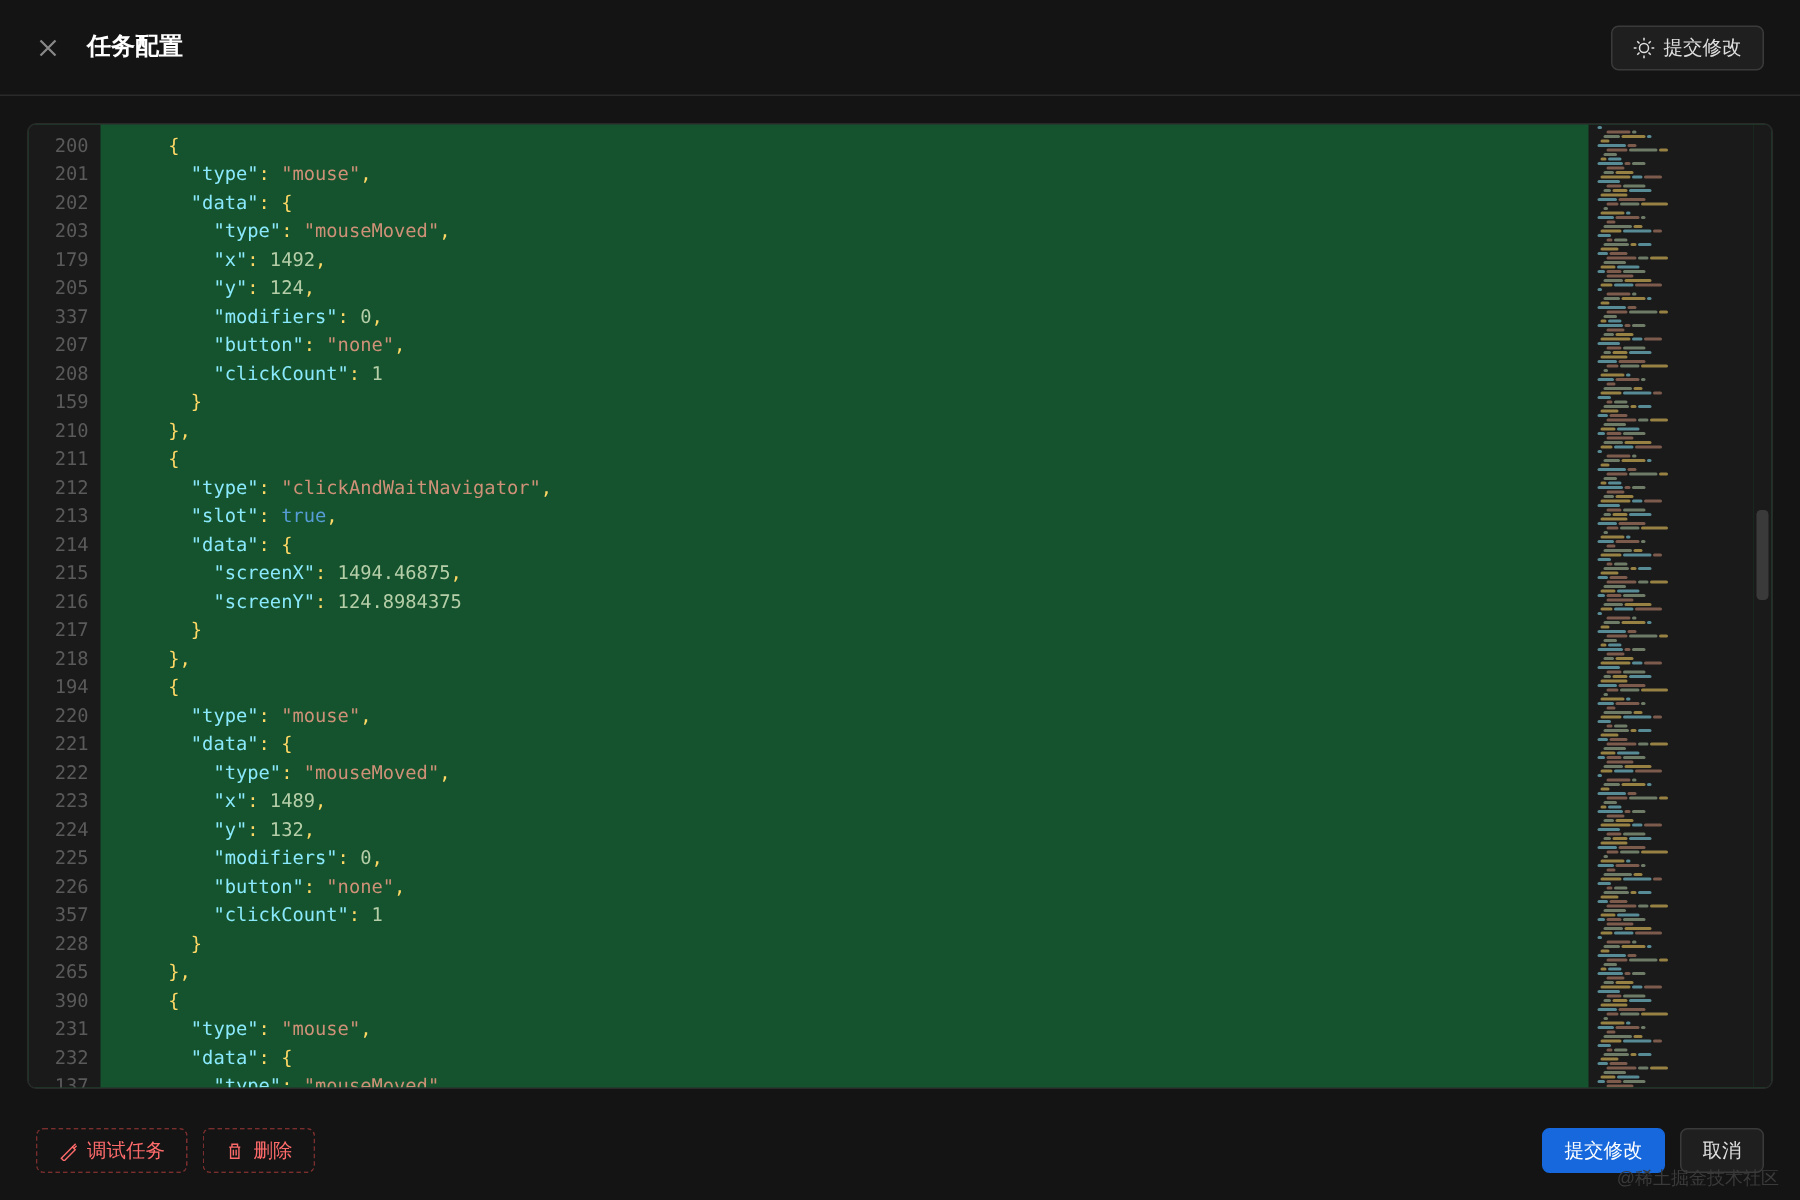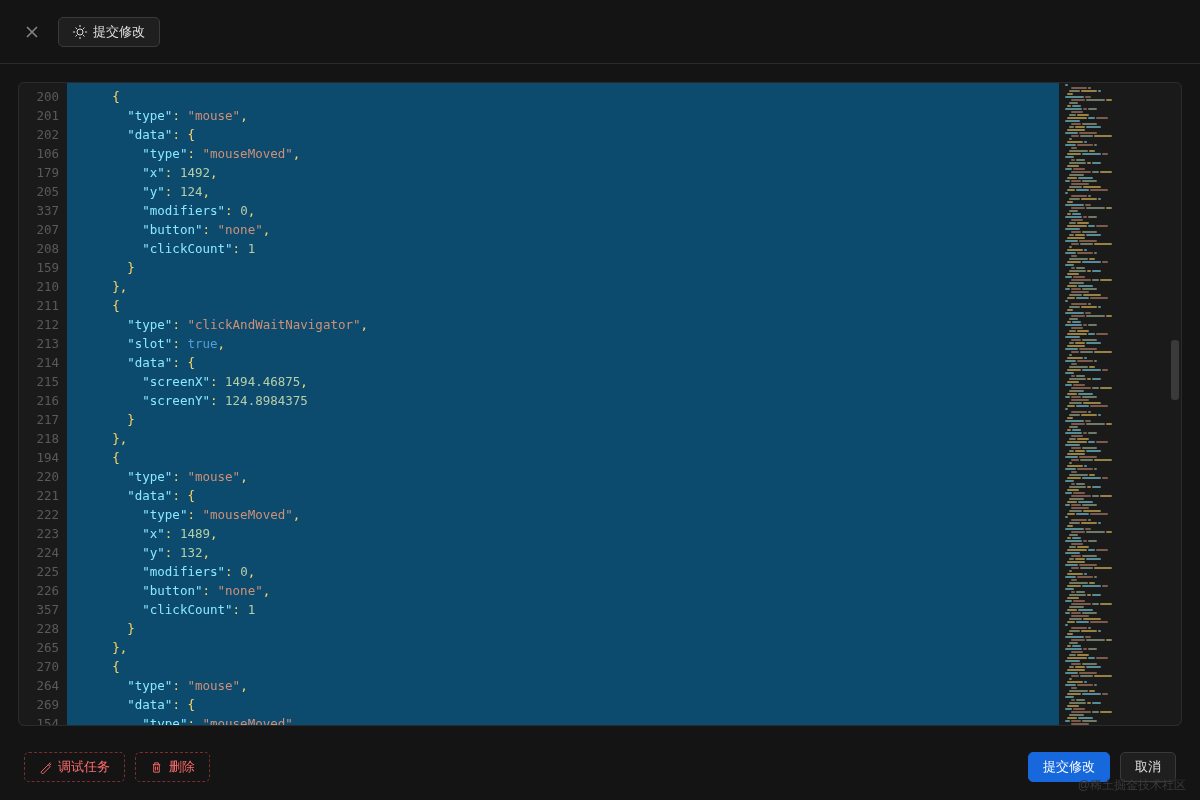--- a/index.html
+++ b/index.html
@@ -48,21 +48,21 @@
   gap: 6px;
 }
 .debug-btn svg { flex-shrink: 0; }
 .editor-wrap {
   flex: 1;
   margin: 18px;
   border: 1px solid #2a2a2a;
   border-radius: 6px;
   display: flex;
   overflow: hidden;
-  background: #0c4a6e;
+  background: #14532d;
   position: relative;
 }
 .gutter {
   background: #1a1a1a;
   text-align: right;
   padding: 4px 8px 4px 4px;
   color: #5a5a5a;
   font-family: Consolas, Monaco, monospace;
   font-size: 12.5px;
   line-height: 19px;
@@ -158,35 +158,36 @@
 </style>
 </head>
 <body>
 
 <div class="header">
   <div class="close-btn">
     <svg width="16" height="16" viewBox="0 0 16 16">
         <path d="M3 3 L13 13 M13 3 L3 13" stroke="#888" stroke-width="1.5" fill="none"></path>
       </svg>
   </div>
+  <div class="title">任务配置</div>
   <button class="debug-btn">
     <svg width="14" height="14" viewBox="0 0 14 14">
         <circle cx="7" cy="7" r="3" stroke="#e0e0e0" stroke-width="1" fill="none"></circle>
         <path d="M7 0 V2 M7 12 V14 M0 7 H2 M12 7 H14 M2.5 2.5 L4 4 M10 10 L11.5 11.5 M11.5 2.5 L10 4 M4 10 L2.5 11.5" stroke="#e0e0e0" stroke-width="1"></path>
       </svg>
     <span>提交修改</span>
   </button>
 </div>
 
 <div class="editor-wrap">
   <div class="gutter" id="gutter">
       <div>200</div>
       <div>201</div>
       <div>202</div>
-      <div>106</div>
+      <div>203</div>
       <div>179</div>
       <div>205</div>
       <div>337</div>
       <div>207</div>
       <div>208</div>
       <div>159</div>
       <div>210</div>
       <div>211</div>
       <div>212</div>
       <div>213</div>
@@ -199,24 +200,24 @@
       <div>220</div>
       <div>221</div>
       <div>222</div>
       <div>223</div>
       <div>224</div>
       <div>225</div>
       <div>226</div>
       <div>357</div>
       <div>228</div>
       <div>265</div>
-      <div>270</div>
-      <div>264</div>
-      <div>269</div>
-      <div>154</div>
+      <div>390</div>
+      <div>231</div>
+      <div>232</div>
+      <div>137</div>
     </div>
   <div class="code" id="code"><div>      <span class="b">{</span></div><div>        <span class="k">"type"</span><span class="b">: </span><span class="s">"mouse"</span><span class="b">,</span></div><div>        <span class="k">"data"</span><span class="b">: {</span></div><div>          <span class="k">"type"</span><span class="b">: </span><span class="s">"mouseMoved"</span><span class="b">,</span></div><div>          <span class="k">"x"</span><span class="b">: </span><span class="n">1492</span><span class="b">,</span></div><div>          <span class="k">"y"</span><span class="b">: </span><span class="n">124</span><span class="b">,</span></div><div>          <span class="k">"modifiers"</span><span class="b">: </span><span class="n">0</span><span class="b">,</span></div><div>          <span class="k">"button"</span><span class="b">: </span><span class="s">"none"</span><span class="b">,</span></div><div>          <span class="k">"clickCount"</span><span class="b">: </span><span class="n">1</span></div><div>        <span class="b">}</span></div><div>      <span class="b">},</span></div><div>      <span class="b">{</span></div><div>        <span class="k">"type"</span><span class="b">: </span><span class="s">"clickAndWaitNavigator"</span><span class="b">,</span></div><div>        <span class="k">"slot"</span><span class="b">: </span><span class="bool">true</span><span class="b">,</span></div><div>        <span class="k">"data"</span><span class="b">: {</span></div><div>          <span class="k">"screenX"</span><span class="b">: </span><span class="n">1494.46875</span><span class="b">,</span></div><div>          <span class="k">"screenY"</span><span class="b">: </span><span class="n">124.8984375</span></div><div>        <span class="b">}</span></div><div>      <span class="b">},</span></div><div>      <span class="b">{</span></div><div>        <span class="k">"type"</span><span class="b">: </span><span class="s">"mouse"</span><span class="b">,</span></div><div>        <span class="k">"data"</span><span class="b">: {</span></div><div>          <span class="k">"type"</span><span class="b">: </span><span class="s">"mouseMoved"</span><span class="b">,</span></div><div>          <span class="k">"x"</span><span class="b">: </span><span class="n">1489</span><span class="b">,</span></div><div>          <span class="k">"y"</span><span class="b">: </span><span class="n">132</span><span class="b">,</span></div><div>          <span class="k">"modifiers"</span><span class="b">: </span><span class="n">0</span><span class="b">,</span></div><div>          <span class="k">"button"</span><span class="b">: </span><span class="s">"none"</span><span class="b">,</span></div><div>          <span class="k">"clickCount"</span><span class="b">: </span><span class="n">1</span></div><div>        <span class="b">}</span></div><div>      <span class="b">},</span></div><div>      <span class="b">{</span></div><div>        <span class="k">"type"</span><span class="b">: </span><span class="s">"mouse"</span><span class="b">,</span></div><div>        <span class="k">"data"</span><span class="b">: {</span></div><div>          <span class="k">"type"</span><span class="b">: </span><span class="s">"mouseMoved"</span><span class="b">,</span></div></div>
   <div class="minimap" id="minimap">
       <div class="minimap-line" style="padding-left: 2px;">
         <div class="mm-seg" style="width: 3px; background: rgb(139, 233, 253); opacity: 0.55;"></div>
       </div>
       <div class="minimap-line" style="padding-left: 8px;">
         <div class="mm-seg" style="width: 16px; background: rgb(206, 145, 120); opacity: 0.55;"></div>
         <div class="mm-seg" style="width: 3px; background: rgb(181, 206, 168); opacity: 0.55;"></div>
       </div>

